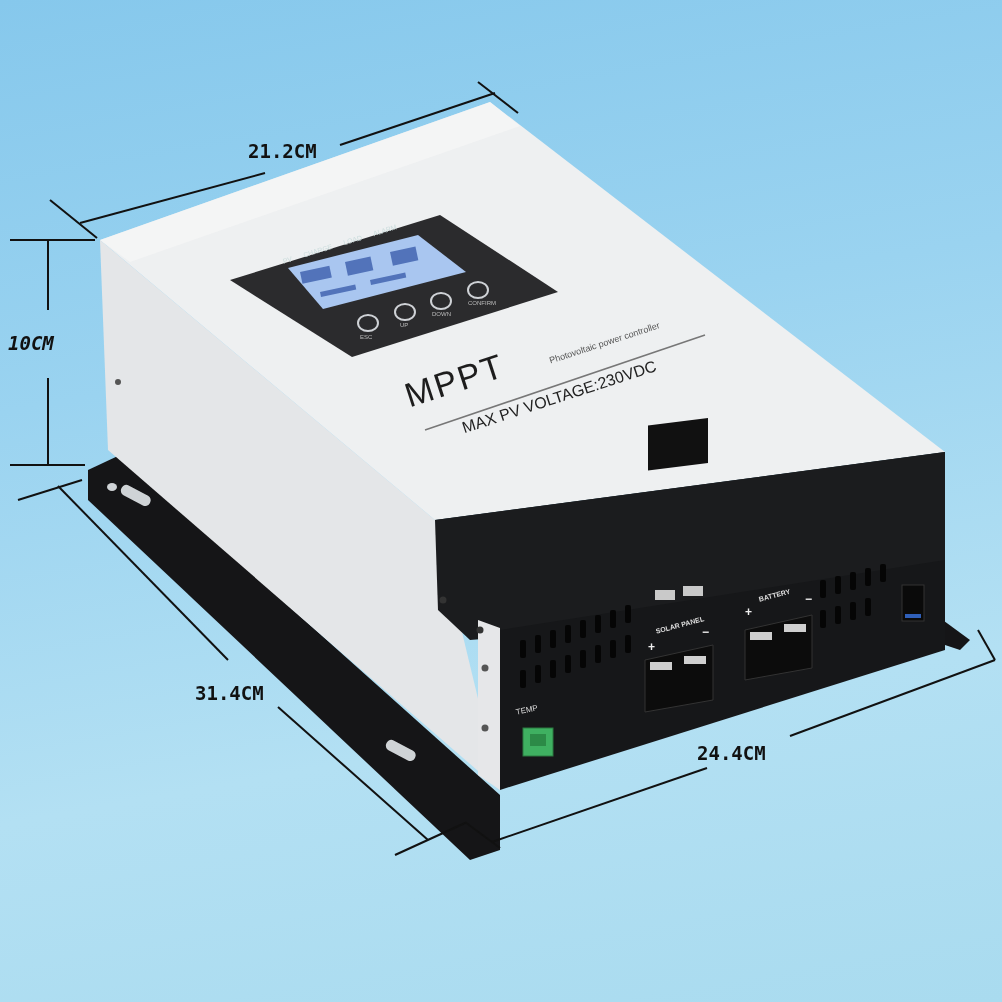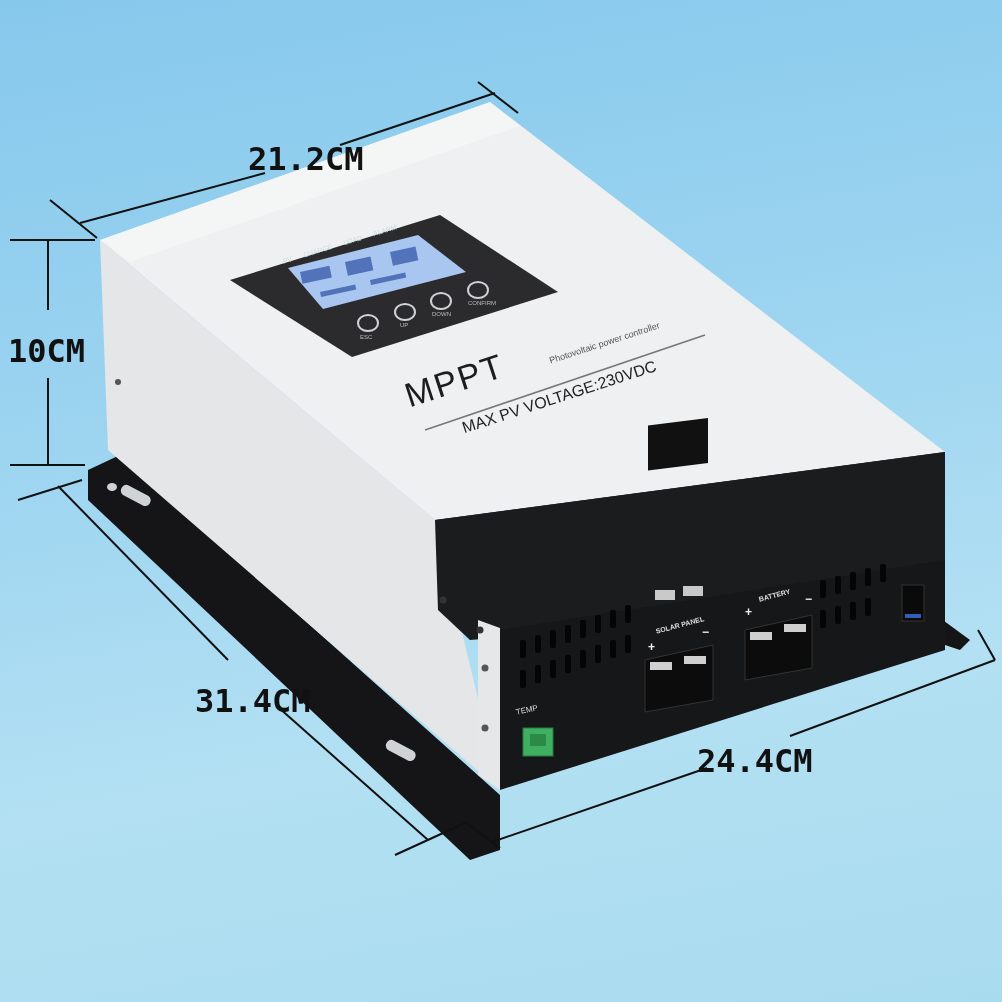--- a/index.html
+++ b/index.html
@@ -5,21 +5,21 @@
   html, body { margin:0; padding:0; }
   body {
     width:1002px; height:1002px; overflow:hidden; position:relative;
     background: linear-gradient(170deg, #86c8ec 0%, #9ad3f0 35%, #b3e0f3 70%, #a9dbef 100%);
     font-family: "Liberation Sans", sans-serif;
   }
   .abs { position:absolute; }
   svg.scene { position:absolute; left:0; top:0; }
   .dim-label {
     position:absolute; font-family:"DejaVu Sans Mono", monospace; font-weight:bold;
-    font-size:32px; color:#111; letter-spacing:0px; white-space:nowrap;
+    font-size:19px; color:#111; letter-spacing:0px; white-space:nowrap;
   }
   .panel-text { font-family:"Liberation Sans", sans-serif; }
 </style>
 </head>
 <body>
 
 <svg class="scene" width="1002" height="1002" viewBox="0 0 1002 1002">
 
   <polygon points="88,470 120,455 500,795 500,850 470,860 88,500" fill="#151517"></polygon>
   <polygon points="900,600 940,618 970,640 960,650 930,640" fill="#151517"></polygon>
@@ -130,21 +130,21 @@
     <line x1="278" y1="707" x2="428" y2="840"></line>
     <line x1="395" y1="855" x2="465" y2="823"></line>
     <line x1="465" y1="822" x2="500" y2="848"></line>
     <line x1="492" y1="842" x2="707" y2="768"></line>
     <line x1="790" y1="736" x2="995" y2="660"></line>
     <line x1="978" y1="630" x2="995" y2="660"></line>
   </g>
 </svg>
 
 <div class="dim-label" style="left:248px; top:140px;">21.2CM</div>
-<div class="dim-label" style="left:8px; top:332px;">10CM</div>
+<div class="dim-label" style="left:8px; top:332px;font-style:italic;">10CM</div>
 <div class="dim-label" style="left:195px; top:682px;">31.4CM</div>
 <div class="dim-label" style="left:697px; top:742px;">24.4CM</div>
 
 <div class="abs panel-text" style="left:400px; top:378px; font-size:34px; color:#1d1d1d; letter-spacing:2px; transform:rotate(-18deg); transform-origin:left top;">MPPT</div>
 <div class="abs panel-text" style="left:548px; top:356px; font-size:9px; color:#555; transform:rotate(-18deg); transform-origin:left top;">Photovoltaic power controller</div>
 <div class="abs panel-text" style="left:460px; top:420px; font-size:16px; color:#222; transform:rotate(-18deg); transform-origin:left top;">MAX PV VOLTAGE:230VDC</div>
 
 <div class="abs panel-text" style="left:282px; top:258px; font-size:7px; color:#cdd; transform:rotate(-17deg); transform-origin:left top; display:flex; gap:12px;">
   <span>PV</span>
   <span>CHARGE</span>

